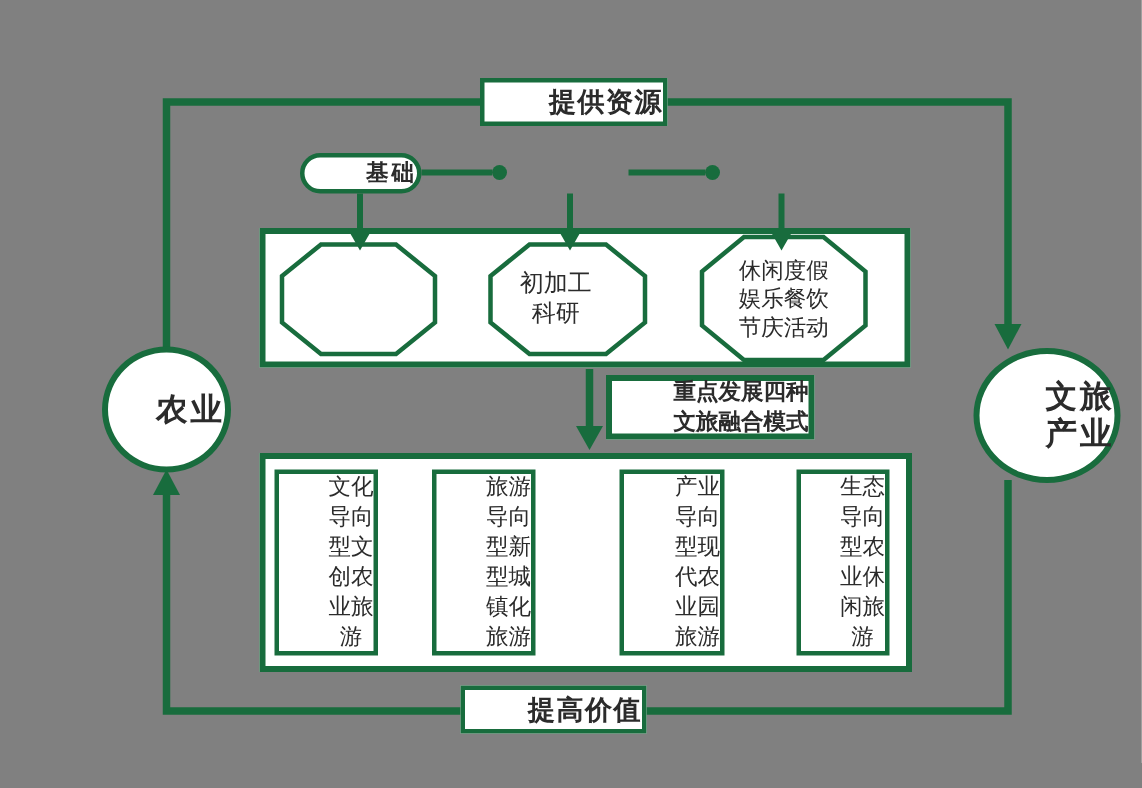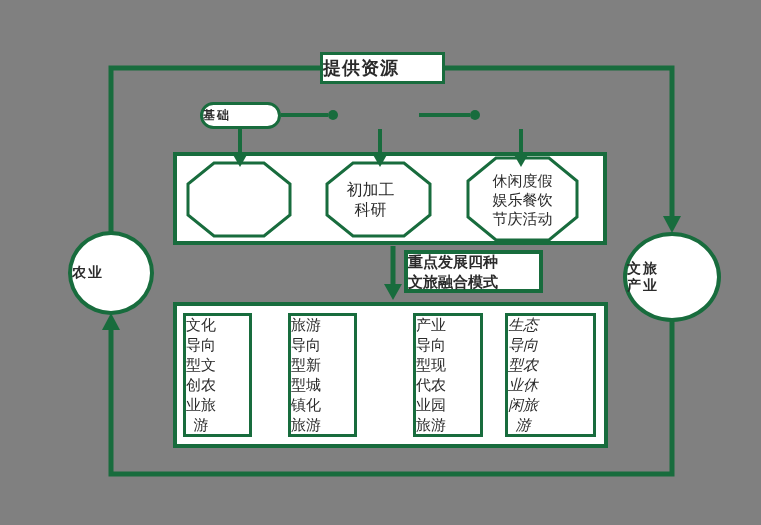--- a/index.html
+++ b/index.html
@@ -7,27 +7,27 @@
     position:relative;width:761px;height:525px;
     background:var(--bg,#808080);
     font-family:"Liberation Sans",sans-serif;
     color:var(--text,#2b2b2b);
     overflow:hidden;
   }
   .abs{position:absolute;box-sizing:border-box;}
   .whitebox{
     background:var(--fill,#fff);
     border:3px solid var(--accent,#186c3d);
-    display:flex;align-items:center;justify-content:flex-start;
+    display:flex;align-items:center;justify-content:flex-end;
     text-align:center;
   }
   .container-box{border-width:4px;z-index:1;}
   .label-box{font-weight:bold;font-size:18px;letter-spacing:1px;z-index:4;}
-  .pill{border-radius:14px;font-size:12px;font-weight:600;letter-spacing:2px;z-index:4;}
-  .circle{border-radius:50%;border-width:4px;font-weight:bold;font-size:14px;letter-spacing:2px;z-index:4;}
+  .pill{border-radius:14px;font-size:15px;font-weight:600;letter-spacing:2px;z-index:4;}
+  .circle{border-radius:50%;border-width:4px;font-weight:bold;font-size:21px;letter-spacing:2px;z-index:4;}
   .mode-box{border-width:3px;font-size:15px;font-weight:500;line-height:20px;z-index:4;}
   .multiline{white-space:pre-line;}
   .oct-text{
     display:flex;align-items:center;justify-content:center;text-align:center;
     font-size:16px;font-weight:500;line-height:20px;z-index:4;
   }
   .oct-text.small{font-size:15px;line-height:19px;}
   .modes-title{font-size:15px;font-weight:600;line-height:20px;border-width:4px;z-index:4;}
   svg.layer{position:absolute;left:0;top:0;z-index:3;}
   svg.octlayer{position:absolute;left:0;top:0;z-index:2;}
@@ -69,25 +69,28 @@
     <path class="cline" stroke-width="4" d="M521,129 V155"></path>
     <polygon class="cfill" points="513,153 529,153 521,167"></polygon>
 
     <path class="cline" stroke-width="5" d="M393,246 V286"></path>
     <polygon class="cfill" points="384,284 402,284 393,300"></polygon>
   </svg>
 
   <div class="abs whitebox label-box" style="left:320px;top:52px;width:125px;height:32px;">
     <span>提供资源</span>
   </div>
+  <div class="abs whitebox label-box" style="left:307px;top:457px;width:124px;height:32px;">
+    <span>提高价值</span>
+  </div>
 
   <div class="abs whitebox circle" style="left:68px;top:231px;width:86px;height:84px;">
     <span class="multiline">农业</span>
   </div>
-  <div class="abs whitebox circle" style="left:623px;top:232px;width:98px;height:90px;line-height:1.2;">
+  <div class="abs whitebox circle" style="left:649px;top:232px;width:98px;height:90px;line-height:1.2;">
     <span class="multiline">文旅
 产业</span>
   </div>
 
   <div class="abs whitebox pill" style="left:200px;top:102px;width:81px;height:27px;">
     <span>基础</span>
   </div>
 
   <div class="abs oct-text multiline" style="left:327px;top:163px;width:87px;height:73px;">初加工
 科研</div>
@@ -117,21 +120,21 @@
 旅游</span>
   </div>
   <div class="abs whitebox mode-box" style="left:413px;top:313px;width:70px;height:124px;">
     <span class="multiline">产业
 导向
 型现
 代农
 业园
 旅游</span>
   </div>
-  <div class="abs whitebox mode-box" style="left:505px;top:313px;width:91px;height:124px;font-style:italic;">
+  <div class="abs whitebox mode-box" style="left:531px;top:313px;width:62px;height:124px;">
     <span class="multiline">生态
 导向
 型农
 业休
 闲旅
 游</span>
   </div>
 
 </div>
 

